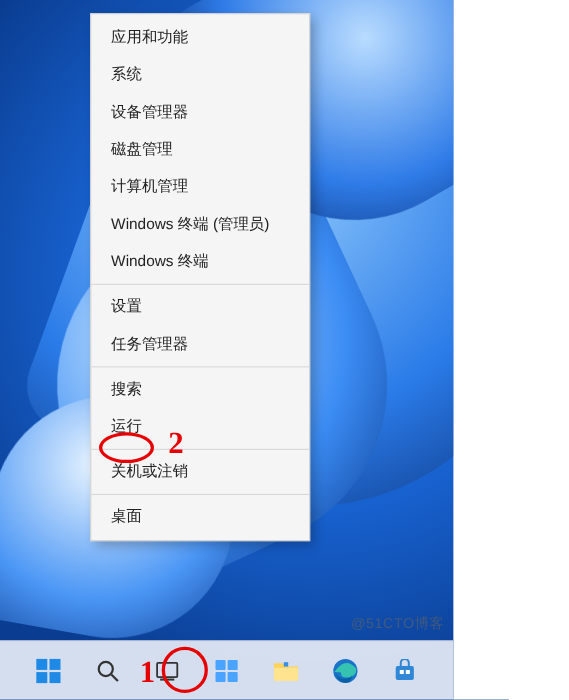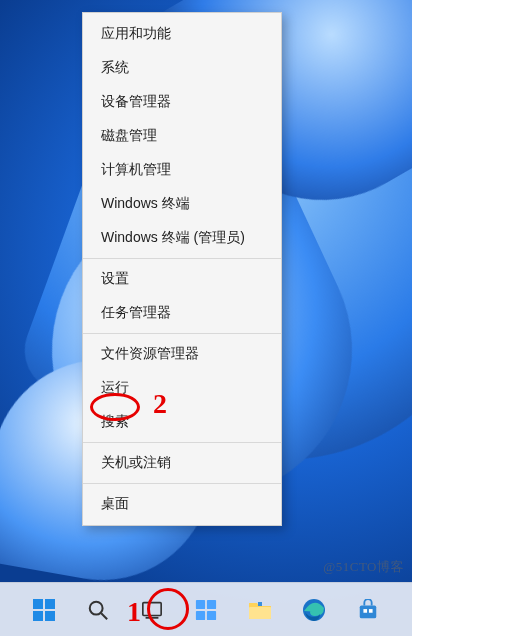--- a/index.html
+++ b/index.html
@@ -65,50 +65,48 @@
     font-family: "Times New Roman", serif;
     font-size: 28px;
     pointer-events: none;
   }
   .watermark {
     position: absolute;
     right: 8px; bottom: 60px;
     font-size: 13px;
     color: rgba(100,100,100,0.6);
     letter-spacing: 0.5px;
-    font-family: Liberation Serif, serif;
   }
 </style>
 </head>
 <body>
 
 <div class="screen">
 
   <div class="wallpaper">
     <div class="petal p1"></div>
     <div class="petal p2"></div>
     <div class="petal p3"></div>
     <div class="petal p4"></div>
   </div>
 
   <div class="menu">
     <div class="menu-item">应用和功能</div>
     <div class="menu-item">系统</div>
     <div class="menu-item">设备管理器</div>
     <div class="menu-item">磁盘管理</div>
     <div class="menu-item">计算机管理</div>
+    <div class="menu-item">Windows 终端 (管理员)</div>
     <div class="menu-item">Windows 终端</div>
-    <div class="menu-item">Windows 终端 (管理员)</div>
     <div class="menu-sep"></div>
     <div class="menu-item">设置</div>
     <div class="menu-item">任务管理器</div>
     <div class="menu-sep"></div>
-    <div class="menu-item">文件资源管理器</div>
+    <div class="menu-item">搜索</div>
     <div class="menu-item">运行</div>
-    <div class="menu-item">搜索</div>
     <div class="menu-sep"></div>
     <div class="menu-item">关机或注销</div>
     <div class="menu-sep"></div>
     <div class="menu-item">桌面</div>
   </div>
 
   <div class="anno-circle" style="left:90px; top:393px; width:50px; height:28px;"></div>
   <div class="anno-num" style="left:153px; top:388px;">2</div>
 
   <div class="taskbar">

